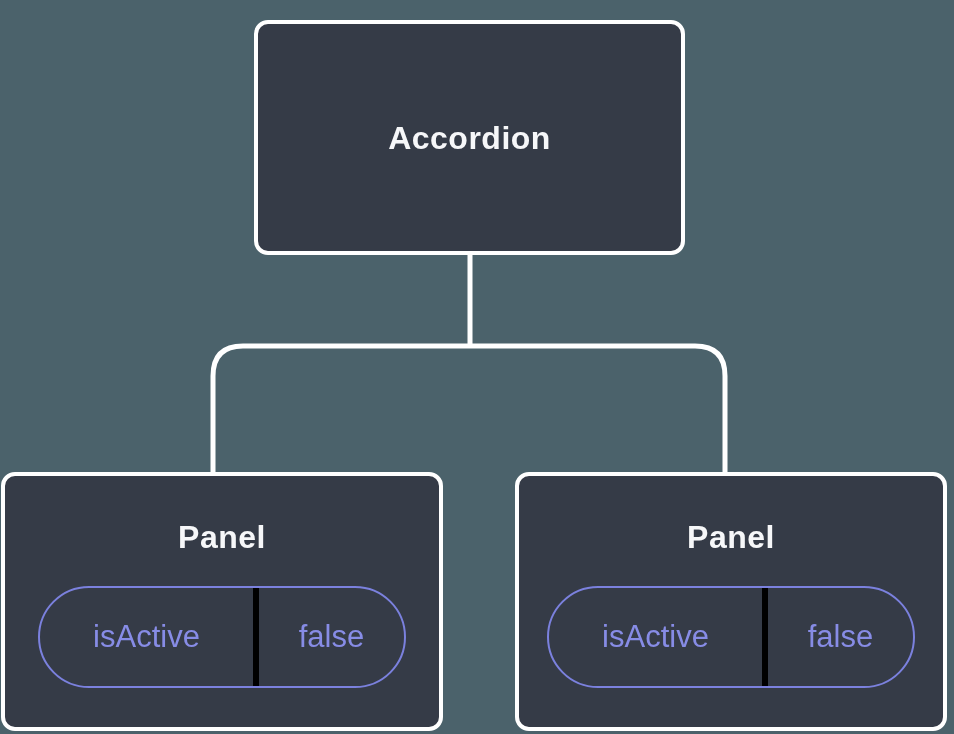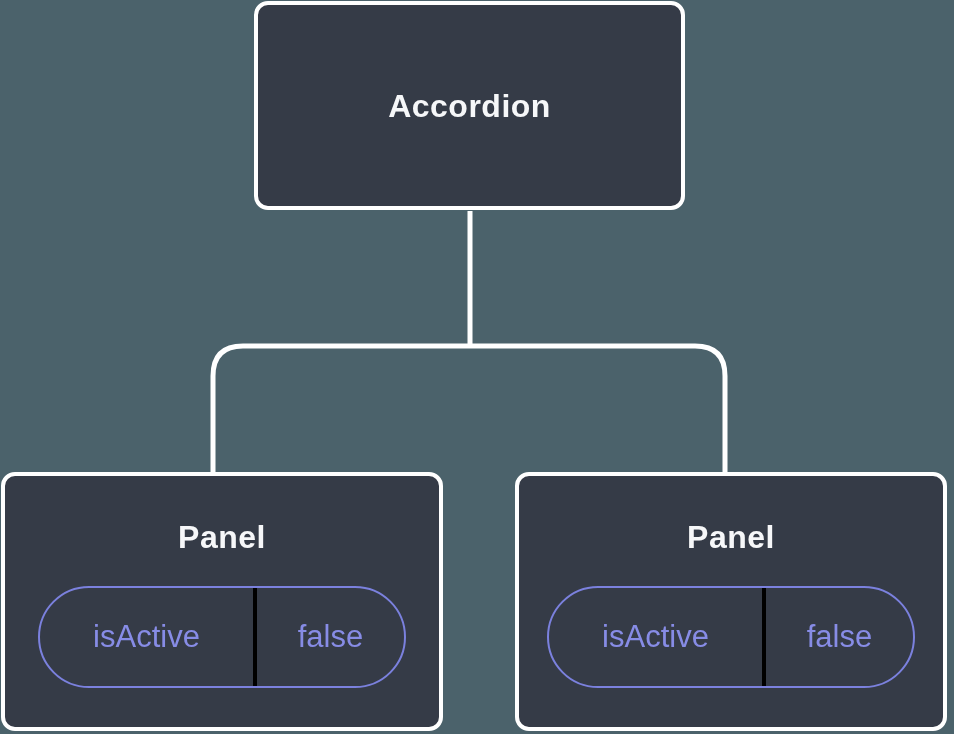--- a/index.html
+++ b/index.html
@@ -20,22 +20,22 @@
   .node {
     position: absolute;
     background: #353b47;
     border: 4px solid #ffffff;
     border-radius: 14px;
     box-sizing: border-box;
     color: #f6f7f9;
     z-index: 1;
   }
   .root-node {
-    left: 254px; top: 1px;
-    width: 431px; height: 209px;
+    left: 254px; top: 20px;
+    width: 431px; height: 235px;
     display: flex;
     align-items: center;
     justify-content: center;
   }
   .node-label {
     font-size: 32px;
     font-weight: 600;
     letter-spacing: 0.5px;
     line-height: 38px;
   }
@@ -59,21 +59,21 @@
     display: flex;
     color: #878ce6;
     font-size: 31px;
     font-weight: 400;
   }
   .state-key {
     flex: 0 0 213px;
     display: flex;
     align-items: center;
     justify-content: center;
-    border-right: 4px solid #000000;
+    border-right: 6px solid #000000;
   }
   .state-value {
     flex: 1 1 auto;
     display: flex;
     align-items: center;
     justify-content: center;
     text-align: center;
   }
 </style>
 </head>

